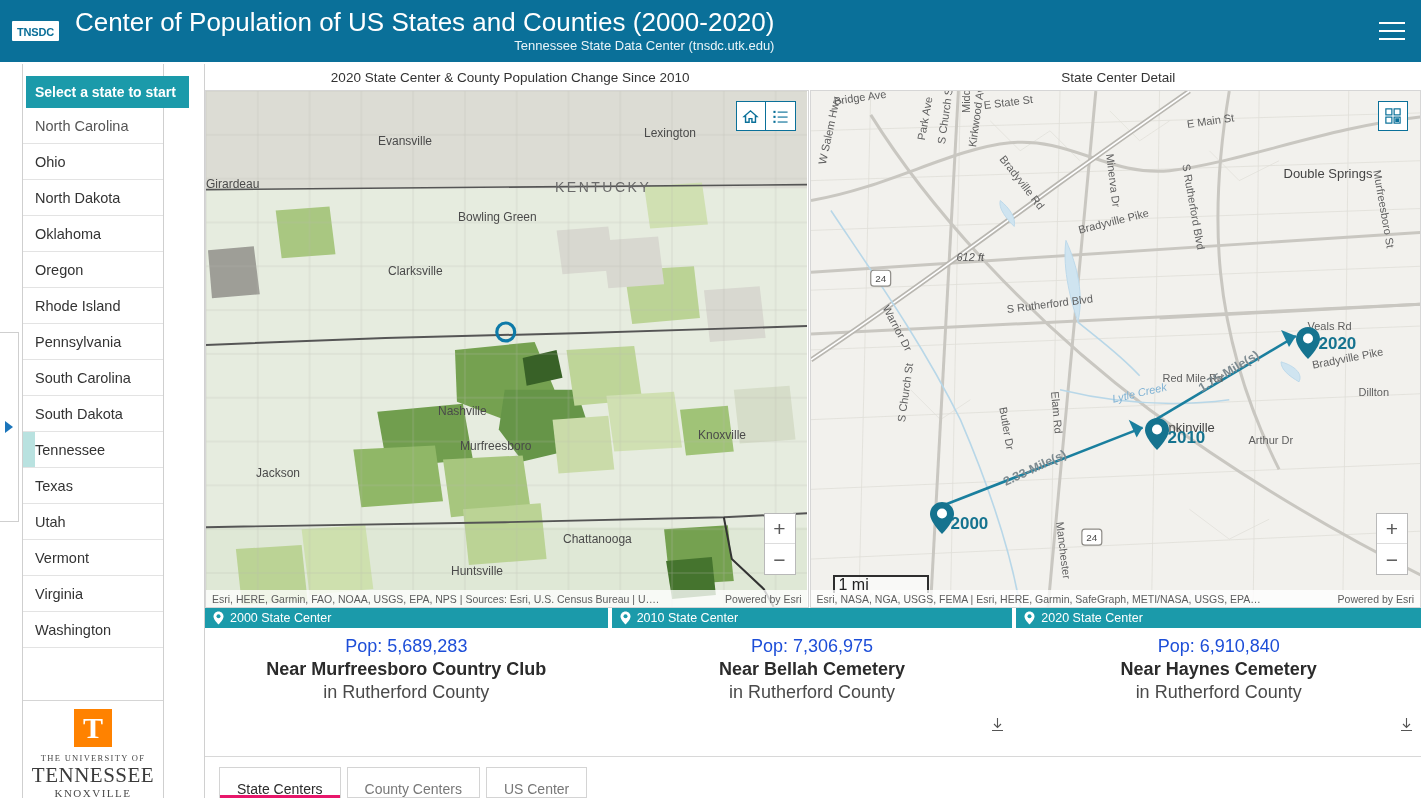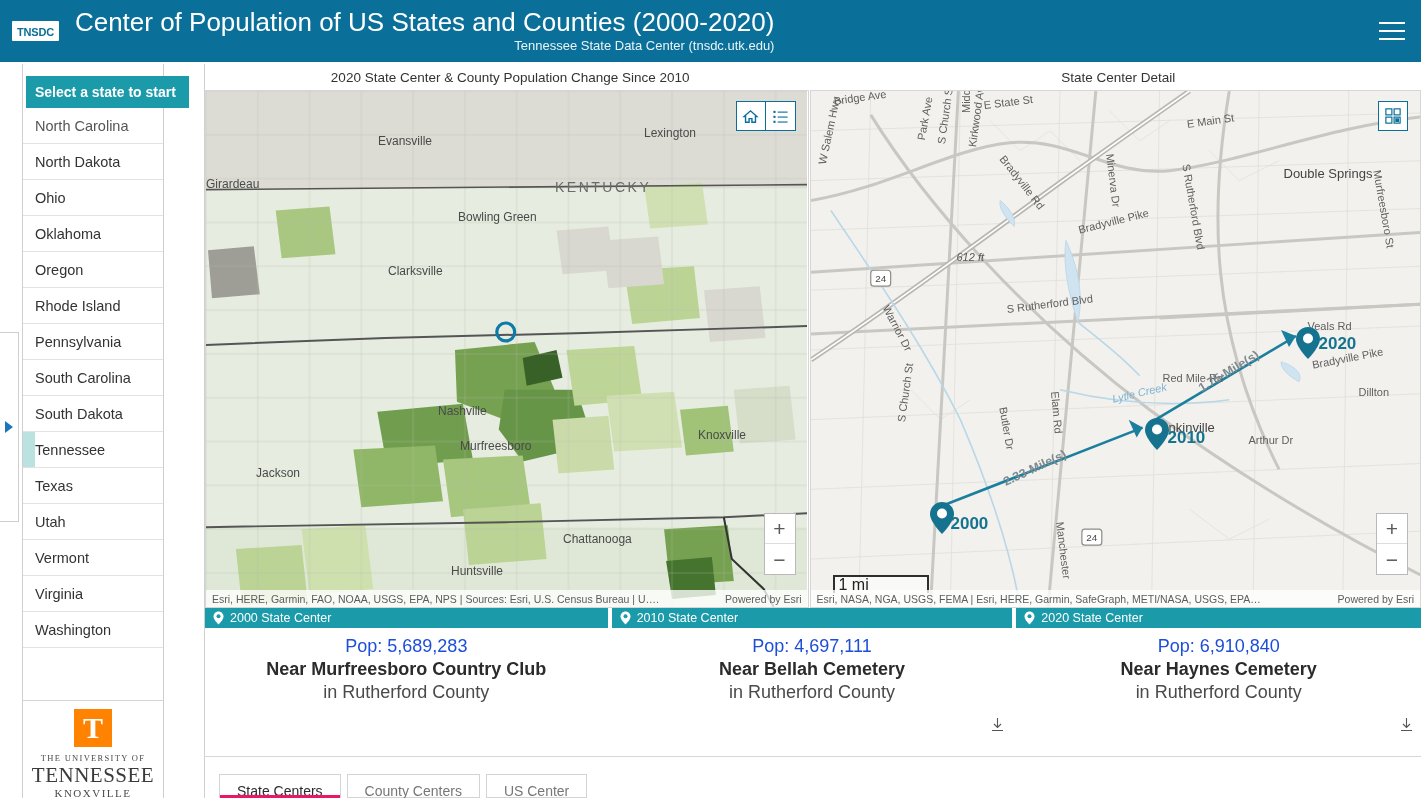--- a/index.html
+++ b/index.html
@@ -262,22 +262,22 @@
   
   .tabs-row {
     position: absolute; left: 0; bottom: 0;
     width: 100%; height: 42px;
     border-top: 1px solid #d8d8d8;
     display: flex; align-items: flex-end;
     padding-left: 14px;
     background: #ffffff;
   }
   .tab {
-    height: 24px; padding: 8px 17px;
-    display: flex; align-items: flex-start; justify-content: center;
+    height: 31px; padding: 0 17px;
+    display: flex; align-items: flex-end; justify-content: center;
     font-size: 14px; color: #777777;
     background: #ffffff;
     border: 1px solid #d4d4d4;
     cursor: pointer;
     margin-right: 6px;
     position: relative;
   }
   .tab.active { color: #2b2b2b; }
   .tab.active::after {
     content: ""; position: absolute; left: 0; bottom: -1px;
@@ -303,24 +303,24 @@
         <span></span>
     </div>
   </div>
 
   <div class="sidebar">
     <div class="state-list" id="state-list">
         <div class="state-item clipped">
           <span>North Carolina</span>
         </div>
         <div class="state-item">
+          <span>Ohio</span>
+        </div>
+        <div class="state-item">
           <span>North Dakota</span>
-        </div>
-        <div class="state-item">
-          <span>Ohio</span>
         </div>
         <div class="state-item">
           <span>Oklahoma</span>
         </div>
         <div class="state-item">
           <span>Oregon</span>
         </div>
         <div class="state-item">
           <span>Rhode Island</span>
         </div>
@@ -647,21 +647,21 @@
         </div>
         <div class="card c1">
           <div class="card-header">
             <span class="pin-mini"><svg width="11" height="14" viewBox="0 0 11 14">
                 <path d="M5.5 0.5 C2.7 0.5 0.5 2.7 0.5 5.5 C0.5 8.8 5.5 13.5 5.5 13.5 C5.5 13.5 10.5 8.8 10.5 5.5 C10.5 2.7 8.3 0.5 5.5 0.5 Z" fill="#ffffff"></path>
                 <circle cx="5.5" cy="5.3" r="2" fill="#1b9aaa"></circle>
               </svg></span>
             <span>2010 State Center</span>
           </div>
           <div class="card-body">
-            <div class="card-pop">Pop: 4,697,111</div>
+            <div class="card-pop">Pop: 7,306,975</div>
             <div class="card-place">Near Bellah Cemetery</div>
             <div class="card-county">in Rutherford County</div>
           </div>
           <div class="card-download"><svg width="13" height="15" viewBox="0 0 13 15">
               <path d="M6.5 1 L6.5 10 M3 7 L6.5 10.5 L10 7 M1 13.5 L12 13.5" fill="none" stroke="#555" stroke-width="1.1"></path>
             </svg></div>
         </div>
         <div class="card c2">
           <div class="card-header">
             <span class="pin-mini"><svg width="11" height="14" viewBox="0 0 11 14">

